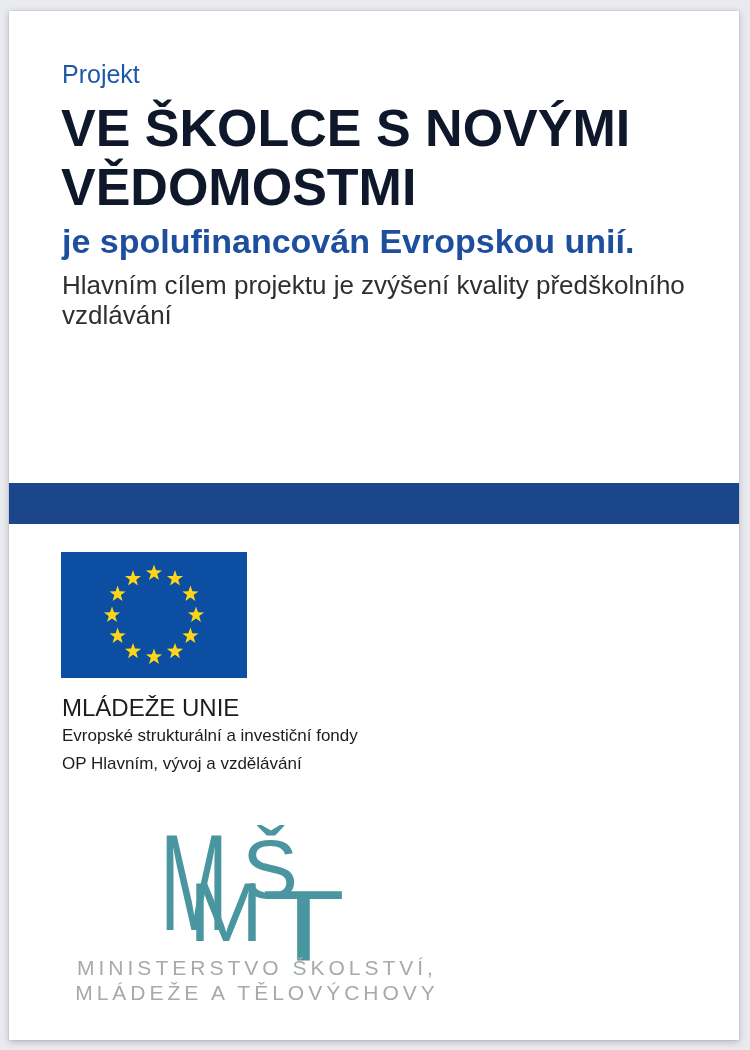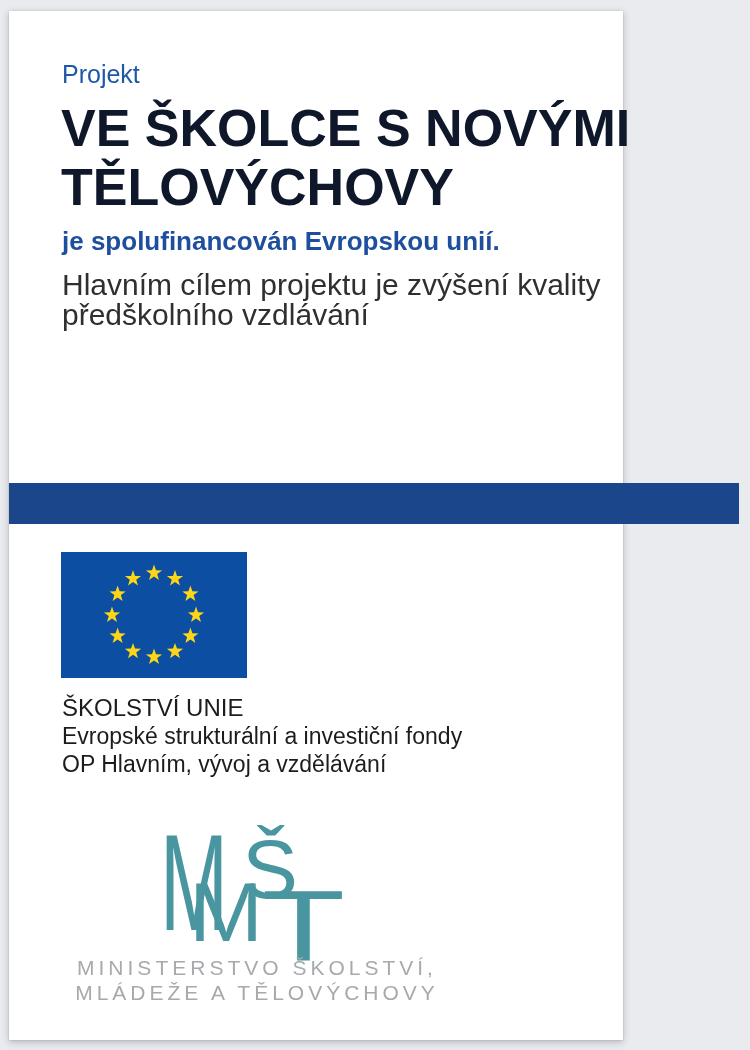--- a/index.html
+++ b/index.html
@@ -7,62 +7,62 @@
     width: 750px; height: 1050px;
     background: #EAEBEF;
     font-family: "Liberation Sans", sans-serif;
     position: relative;
     overflow: hidden;
   }
   .viewer { position: absolute; inset: 0; }
   .page {
     position: absolute;
     left: 9px; top: 11px;
-    width: 614px; height: 1029px;
+    width: 730px; height: 1029px;
     background: #FFFFFF;
     box-shadow: 0 2px 7px rgba(55,60,75,0.30), 0 0 1px rgba(55,60,75,0.35);
   }
   .eyebrow {
     position: absolute; left: 53px; top: 48px;
     font-size: 25px; line-height: 30px;
     color: #2058A8;
   }
   .title {
     position: absolute; left: 52px; top: 88px;
     width: 630px;
     font-size: 52px; line-height: 59px; font-weight: bold;
     color: #0f172a;
     letter-spacing: 0px;
   }
   .subtitle {
     position: absolute; left: 53px; top: 214px;
-    font-size: 26px; line-height: 32px; font-weight: bold;
+    font-size: 34px; line-height: 32px; font-weight: bold;
     color: #1E4F9E;
   }
   .description {
     position: absolute; left: 53px; top: 259px;
     width: 650px;
-    font-size: 30px; line-height: 30px;
+    font-size: 26px; line-height: 30px;
     color: #2F2F2F;
   }
   .divider {
     position: absolute; left: 0; top: 472px;
     width: 730px; height: 41px;
     background: #1B468C;
   }
   .flag {
     position: absolute; left: 52px; top: 541px;
     width: 186px; height: 126px;
   }
   .eu-block {
     position: absolute; left: 53px; top: 683px;
     color: #1C1C1C;
   }
   .eu-block .l1 { font-size: 24px; line-height: 28px; }
-  .eu-block .l2, .eu-block .l3 { font-size: 23px; line-height: 28px; }
+  .eu-block .l2, .eu-block .l3 { font-size: 17px; line-height: 28px; }
   .msmt-logo {
     position: absolute; left: 141px; top: 809px;
     width: 210px; height: 145px;
   }
   .msmt-logo svg { overflow: visible; }
   .msmt-logo text {
     font-family: "Liberation Sans", sans-serif;
     fill: #4A96A0;
   }
   .ministry-name {
@@ -77,21 +77,21 @@
 </head>
 <body>
 
 <div class="viewer">
   <div class="page">
 
     <div class="eyebrow">Projekt</div>
 
     <div class="title">
       <div>VE ŠKOLCE S NOVÝMI</div>
-      <div>TĚLOVÝCHOVY</div>
+      <div>VĚDOMOSTMI</div>
     </div>
 
     <div class="subtitle">je spolufinancován Evropskou unií.</div>
 
     <div class="description">
       <div>Hlavním cílem projektu je zvýšení kvality předškolního vzdlávání</div>
     </div>
 
     <div class="divider"></div>
 
@@ -108,21 +108,21 @@
           <polygon points="93.0,96.5 95.0,102.2 101.1,102.4 96.2,106.1 98.0,111.9 93.0,108.4 88.0,111.9 89.8,106.1 84.9,102.4 91.0,102.2" fill="#FFD617"></polygon>
           <polygon points="72.0,90.9 74.0,96.6 80.1,96.7 75.2,100.4 77.0,106.2 72.0,102.8 67.0,106.2 68.8,100.4 63.9,96.7 70.0,96.6" fill="#FFD617"></polygon>
           <polygon points="56.6,75.5 58.6,81.2 64.7,81.4 59.9,85.1 61.6,90.9 56.6,87.4 51.6,90.9 53.4,85.1 48.5,81.4 54.6,81.2" fill="#FFD617"></polygon>
           <polygon points="51.0,54.5 53.0,60.2 59.1,60.4 54.2,64.1 56.0,69.9 51.0,66.4 46.0,69.9 47.8,64.1 42.9,60.4 49.0,60.2" fill="#FFD617"></polygon>
           <polygon points="56.6,33.5 58.6,39.2 64.7,39.4 59.9,43.1 61.6,48.9 56.6,45.4 51.6,48.9 53.4,43.1 48.5,39.4 54.6,39.2" fill="#FFD617"></polygon>
           <polygon points="72.0,18.1 74.0,23.9 80.1,24.0 75.2,27.7 77.0,33.5 72.0,30.0 67.0,33.5 68.8,27.7 63.9,24.0 70.0,23.9" fill="#FFD617"></polygon>
         </svg>
     </div>
 
     <div class="eu-block">
-      <div class="l1">ŠKOLSTVÍ UNIE</div>
+      <div class="l1">MLÁDEŽE UNIE</div>
       <div class="l2">Evropské strukturální a investiční fondy</div>
       <div class="l3">OP Hlavním, vývoj a vzdělávání</div>
     </div>
 
     <div class="msmt-logo">
       <svg width="210" height="145" viewBox="0 0 210 145" xmlns="http://www.w3.org/2000/svg">
         <text x="10" y="110" font-size="137" textLength="68" lengthAdjust="spacingAndGlyphs">M</text>
         <text x="92" y="78" font-size="84" textLength="56" lengthAdjust="spacingAndGlyphs">Š</text>
         <text x="39" y="121" font-size="83" textLength="74" lengthAdjust="spacingAndGlyphs">M</text>
         <text x="112" y="140" font-size="100" textLength="83" lengthAdjust="spacingAndGlyphs">T</text>

